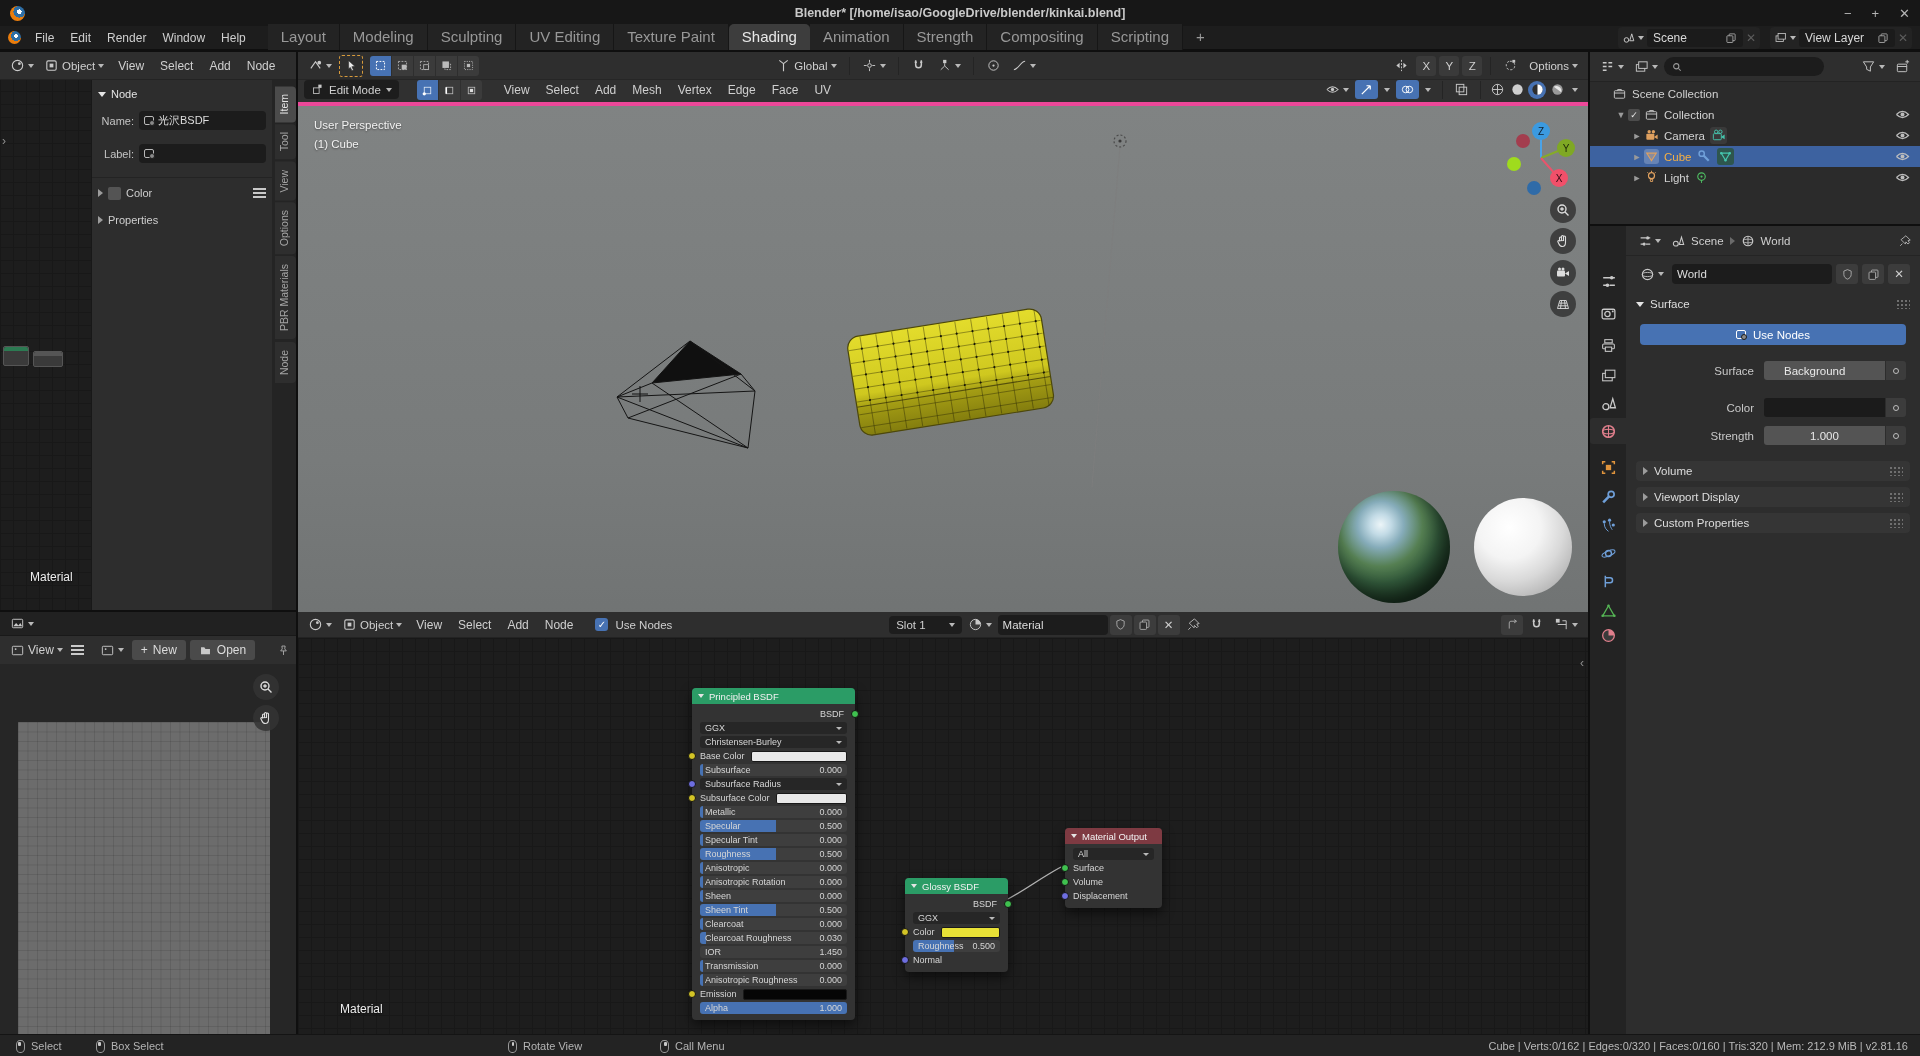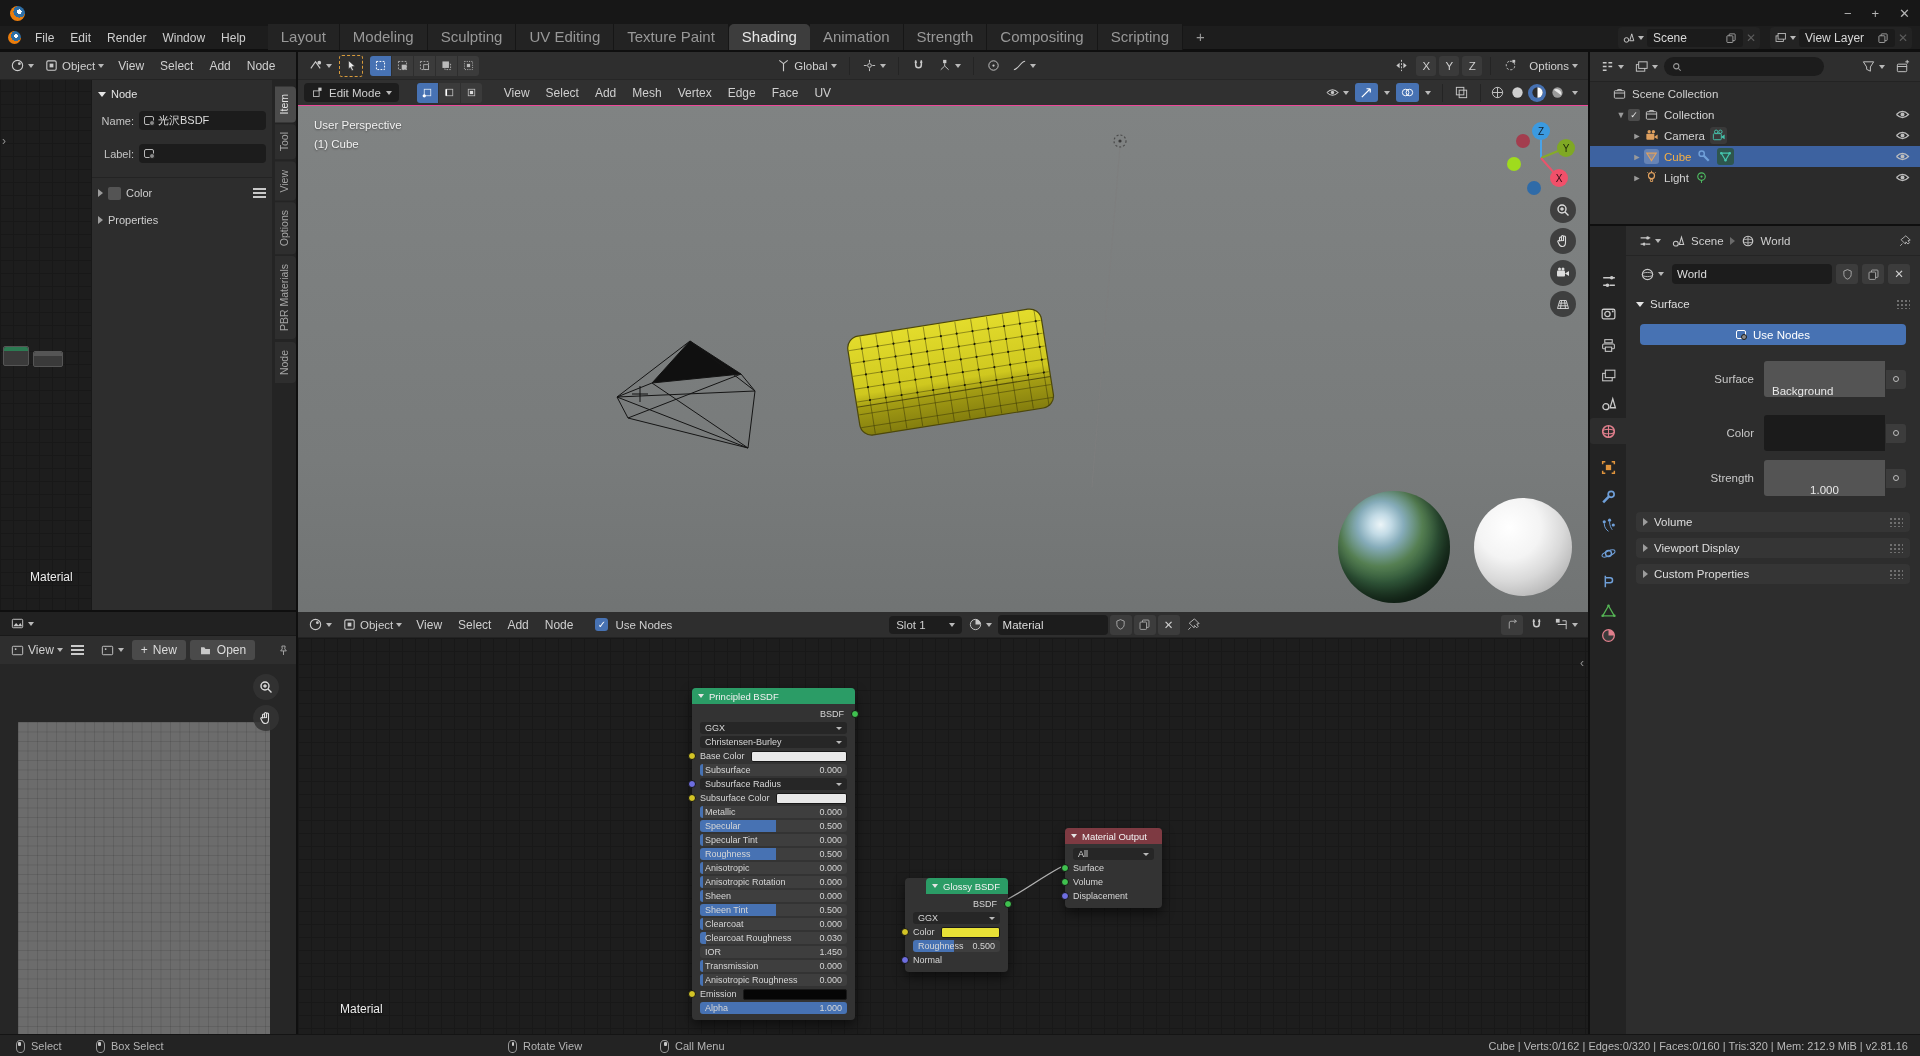--- a/index.html
+++ b/index.html
@@ -62,21 +62,21 @@
   
   #viewport{left:298px;top:52px;width:1290px;height:698px}
   .toolbar{height:28px;background:#2e2e2e;display:flex;align-items:center;gap:3px;padding:0 6px;font-size:11.5px;border-bottom:1px solid #262626}
   .tool-active{width:24px;height:22px;border:1px dashed #d89b3c;border-radius:3px;display:flex;align-items:center;justify-content:center}
   .modebtns{display:flex;gap:1px;margin-left:4px}
   .modebtn{width:21px;height:20px;background:#3b3b3b;display:flex;align-items:center;justify-content:center;border-radius:0}
   .modebtn:first-child{border-radius:3px 0 0 3px}
   .modebtn:last-child{border-radius:0 3px 3px 0}
   .modebtn.on{background:#4772b3}
   .modebtn svg{width:13px;height:13px}
-  .vheader{height:26px;background:#303030;display:flex;align-items:center;gap:14px;padding:0 6px;font-size:11.5px;border-bottom:1px solid #ec4899}
+  .vheader{height:26px;background:#303030;display:flex;align-items:flex-start;gap:14px;padding:0 6px;font-size:11.5px;border-bottom:4px solid #ec4899}
   .vcanvas{position:absolute;left:0;top:54px;right:0;bottom:0;background:linear-gradient(180deg,#808383 0%,#787b7b 55%,#6a6d6d 100%)}
   .overlay-txt{position:absolute;left:16px;top:10px;color:#f2f2f2;font-size:11.5px;text-shadow:0 1px 2px rgba(0,0,0,.45);line-height:19px}
   .sphere{position:absolute;border-radius:50%}
   #hdri-sphere{left:1040px;top:385px;width:112px;height:112px;background:radial-gradient(circle at 38% 30%,#ecf5f8 0%,#c3dbe6 10%,#86acba 22%,#557f52 40%,#31583a 56%,#1d3824 74%,#101f14 100%);box-shadow:inset -8px -10px 18px rgba(0,0,0,.45)}
   #white-sphere{left:1176px;top:392px;width:98px;height:98px;background:radial-gradient(circle at 36% 30%,#ffffff 0%,#f4f4f4 34%,#d9d9d9 58%,#b0b0b0 84%,#949494 100%)}
   .gizmo{position:absolute;left:1203px;top:12px;width:80px;height:80px}
   .xyzbtn{background:#3a3a3a;border-radius:3px;width:20px;height:20px;display:inline-flex;align-items:center;justify-content:center;color:#cfcfcf}
   .shadecirc{width:18px;height:18px;border-radius:50%;display:inline-flex;align-items:center;justify-content:center}
   
   #outliner{left:1590px;top:52px;width:330px;height:172px;background:#2b2b2b}
@@ -105,21 +105,21 @@
   .pdatablock{display:flex;align-items:center;gap:4px;margin:8px 10px}
   .pdatablock .np-field{height:20px}
   .sqbtn{background:#3c3c3c;border-radius:3px;width:22px;height:20px;display:inline-flex;align-items:center;justify-content:center}
   .sqbtn svg{width:13px;height:13px}
   .phead{display:flex;align-items:center;gap:6px;margin:10px 10px 0;height:20px;color:#dedede}
   .phead .dots{margin-left:auto;width:14px;height:10px;background-image:radial-gradient(#6f6f6f 1px,transparent 1.2px);background-size:4px 4px}
   .phead.closed{background:#353535;border-radius:4px;padding:0 7px;margin:6px 10px}
   .usenodes{margin:10px 14px 4px;background:#4772b3;border-radius:4px;height:21px;display:flex;align-items:center;justify-content:center;gap:7px;color:#fff}
   .prow{display:flex;align-items:center;margin:9px 14px 0 0}
   .plabel{width:128px;text-align:right;margin-right:10px;color:#c8c8c8;flex:0 0 auto}
-  .pval{flex:1;background:#545454;border-radius:3px 0 0 3px;height:36px;display:flex;align-items:flex-end;padding:0 8px;color:#e8e8e8}
+  .pval{flex:1;background:#545454;border-radius:3px 0 0 3px;height:19px;display:flex;align-items:center;padding:0 20px;color:#e8e8e8}
   .pval.center{justify-content:center}
   .pval.dark{background:#1b1b1b}
   .anim-dot{width:20px;height:19px;background:#3c3c3c;border-radius:0 3px 3px 0;margin-left:1px;display:flex;align-items:center;justify-content:center}
   .anim-dot i{width:6px;height:6px;border:1.2px solid #bdbdbd;border-radius:50%}
   
   #shader{left:298px;top:612px;width:1290px;height:422px}
   #shader .scanvas{position:absolute;left:0;top:26px;right:0;bottom:0}
   .usecb{width:13px;height:13px;background:#4772b3;border-radius:3px;color:#fff;font-size:10px;display:inline-flex;align-items:center;justify-content:center;margin-right:4px}
   .node{position:absolute;background:#333333;border-radius:4px;box-shadow:0 5px 12px rgba(0,0,0,.55);padding-bottom:4px;z-index:2}
   .node-head{height:16px;border-radius:4px 4px 0 0;display:flex;align-items:center;gap:5px;padding:0 6px;font-size:9.5px;color:#f2f2f2;margin-bottom:4px}
@@ -143,20 +143,21 @@
   .m-left i{left:1px}.m-middle i{left:2.5px;width:2.5px}.m-right i{right:1px}
   .stats{position:absolute;right:12px;top:0;height:22px;display:flex;align-items:center;color:#b9b9b9}
 </style>
 </head>
 <body>
 
 <div class="app">
 
   <div class="titlebar">
     <span class="blogo"></span>
+    <span class="title">Blender* [/home/isao/GoogleDrive/blender/kinkai.blend]</span>
     <span class="winbtns">
       <span>−</span>
       <span>+</span>
       <span>✕</span>
     </span>
   </div>
 
   <div class="menubar">
     <span class="blogo" style="width:13px;height:13px;margin-right:6px"></span>
     <span style="display:flex">
@@ -1259,21 +1260,21 @@
               <span class="sw" style="background: rgb(5, 5, 5);"></span>
               <i class="sock l" style="background: rgb(211, 196, 38);"></i>
             </div>
             <div class="nrow nrow-slider nsl">
               <i class="fill" style="width: 100%; min-width: 2px;"></i>
               <span class="zz">Alpha</span>
               <span class="nval">1.000</span>
             </div>
           </div>
           <div class="node" style="left: 607px; top: 240px; width: 103px;">
-            <div class="node-head" style="background: rgb(43, 156, 102); margin-left: 21px;">
+            <div class="node-head" style="background: rgb(43, 156, 102);">
               <span class="tri"></span>
               <span>Glossy BSDF</span>
             </div>
             <div class="nrow nrow-output">
               <span>BSDF</span>
               <i class="sock r" style="background: rgb(63, 193, 79);"></i>
             </div>
             <div class="nrow nrow-dropdown ndd">
               <span>GGX</span>
               <span class="chev"></span>

